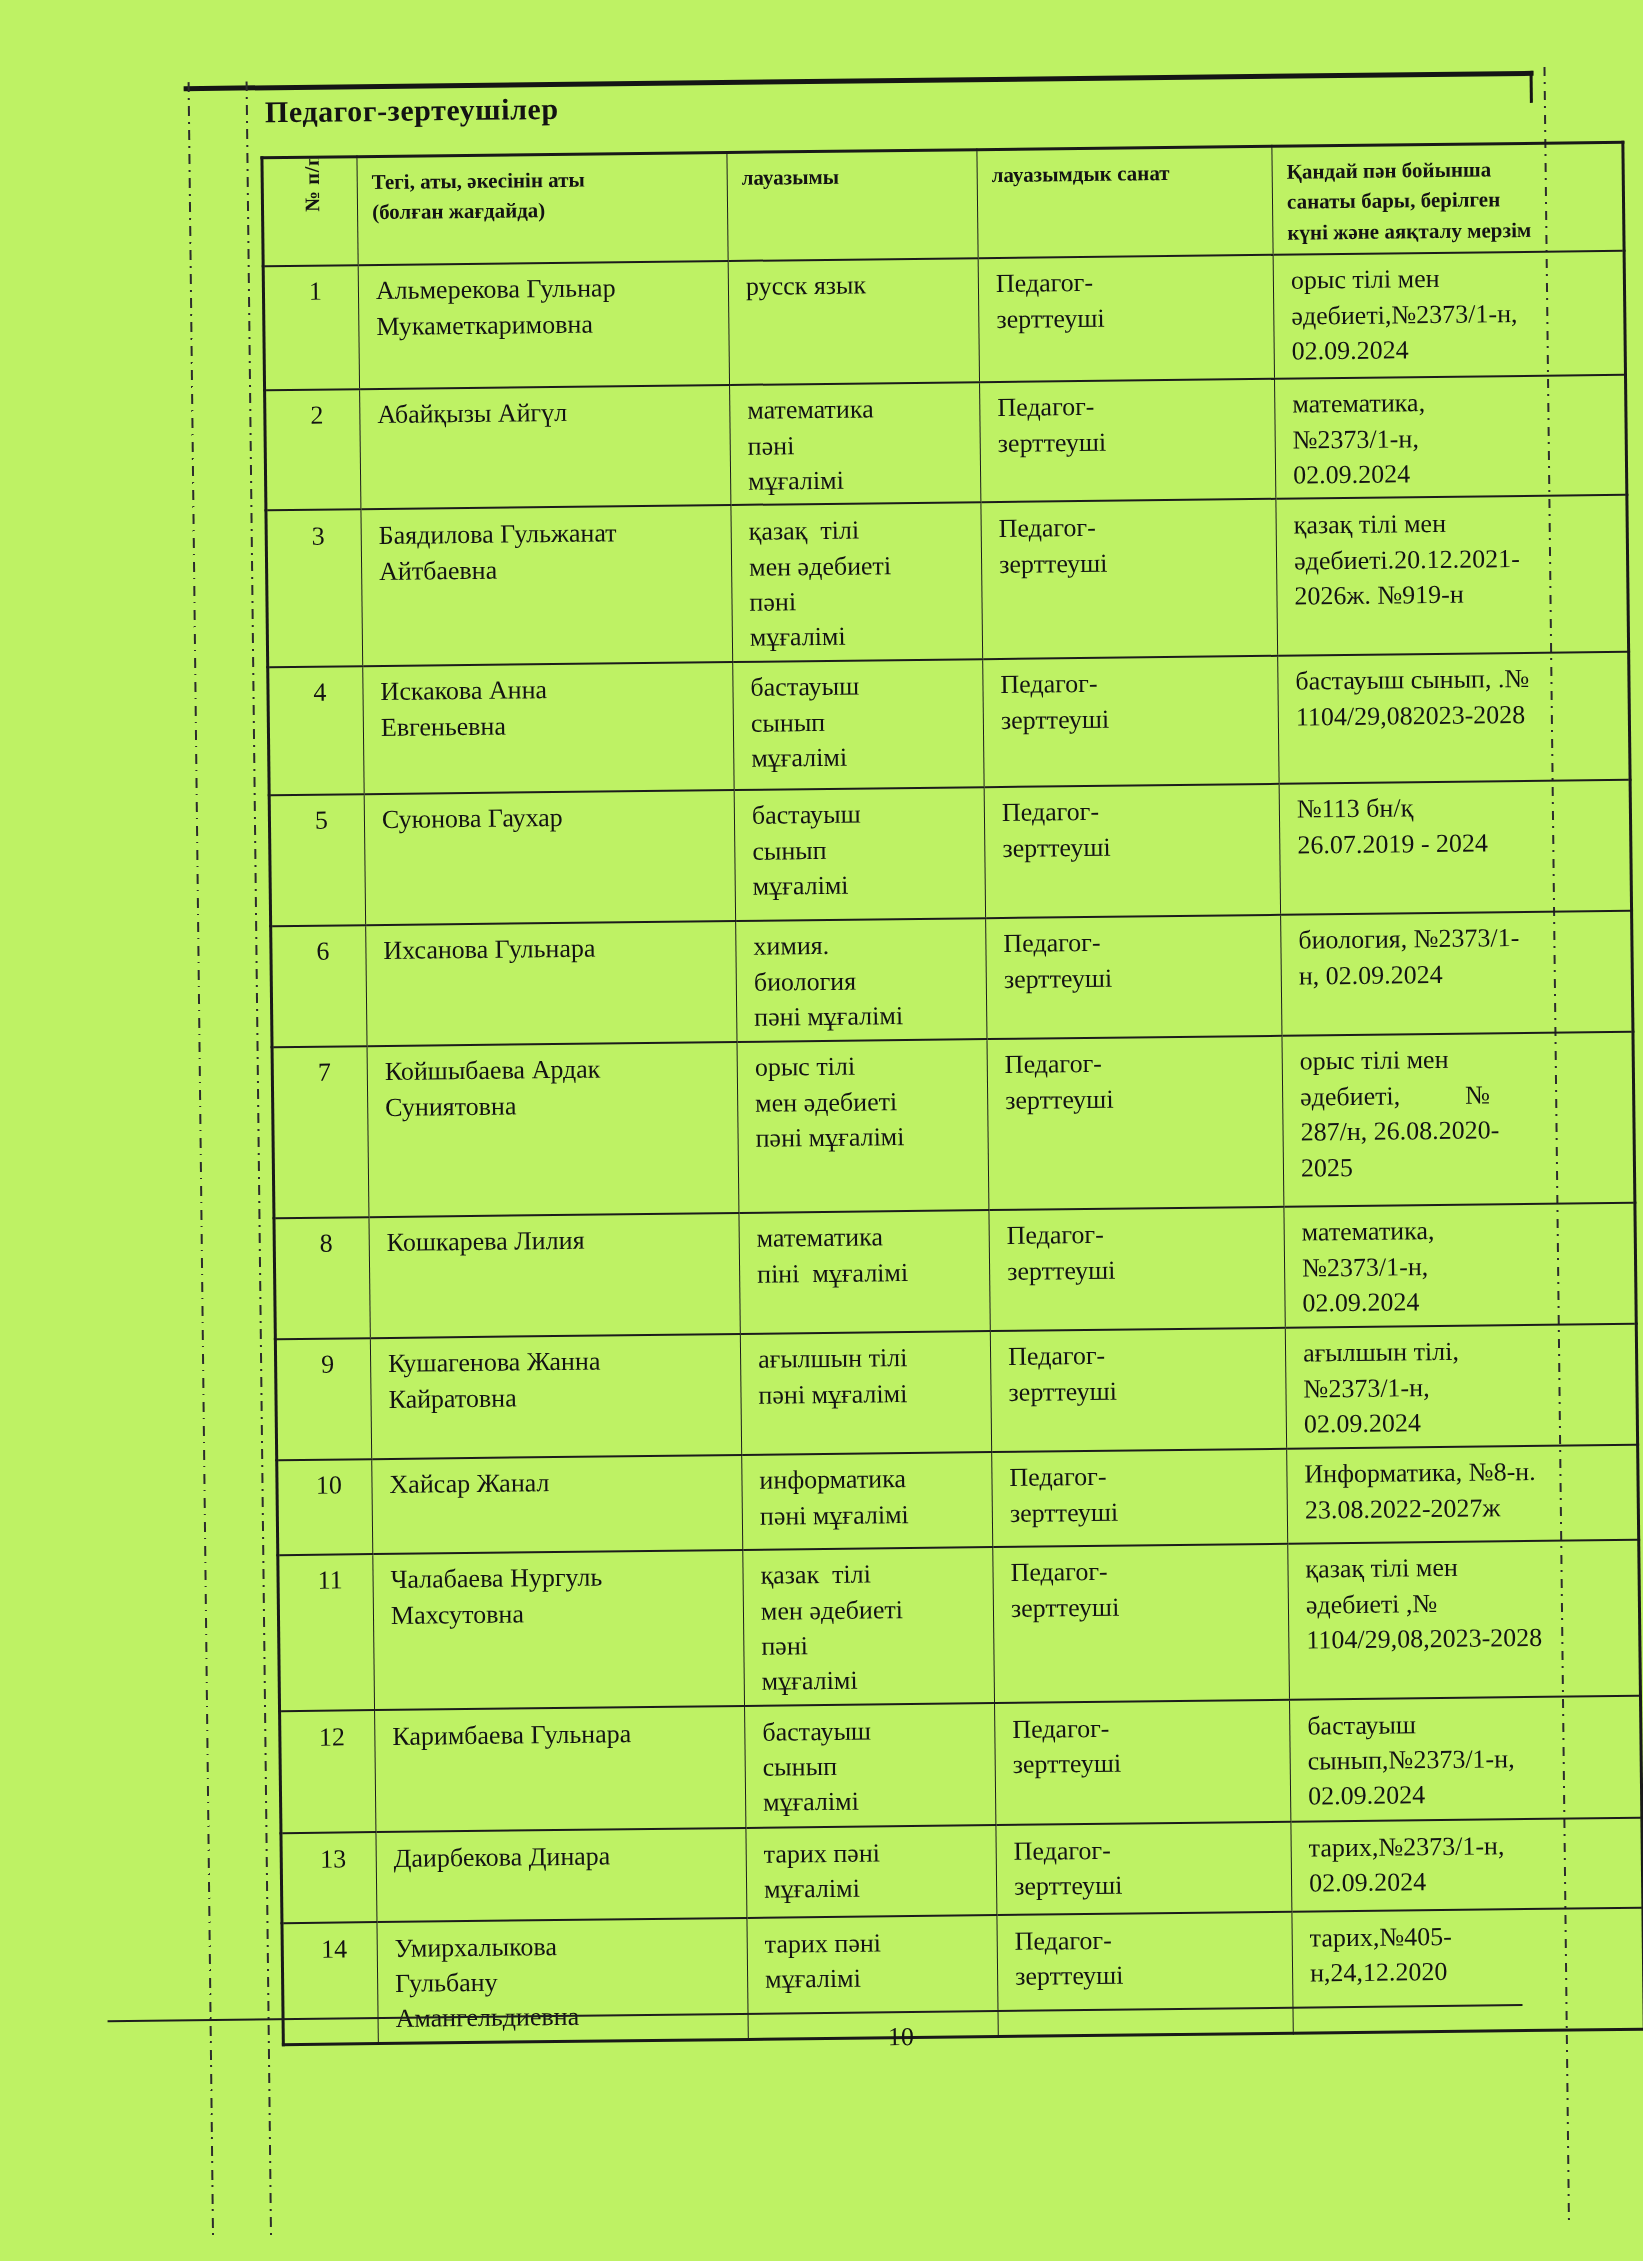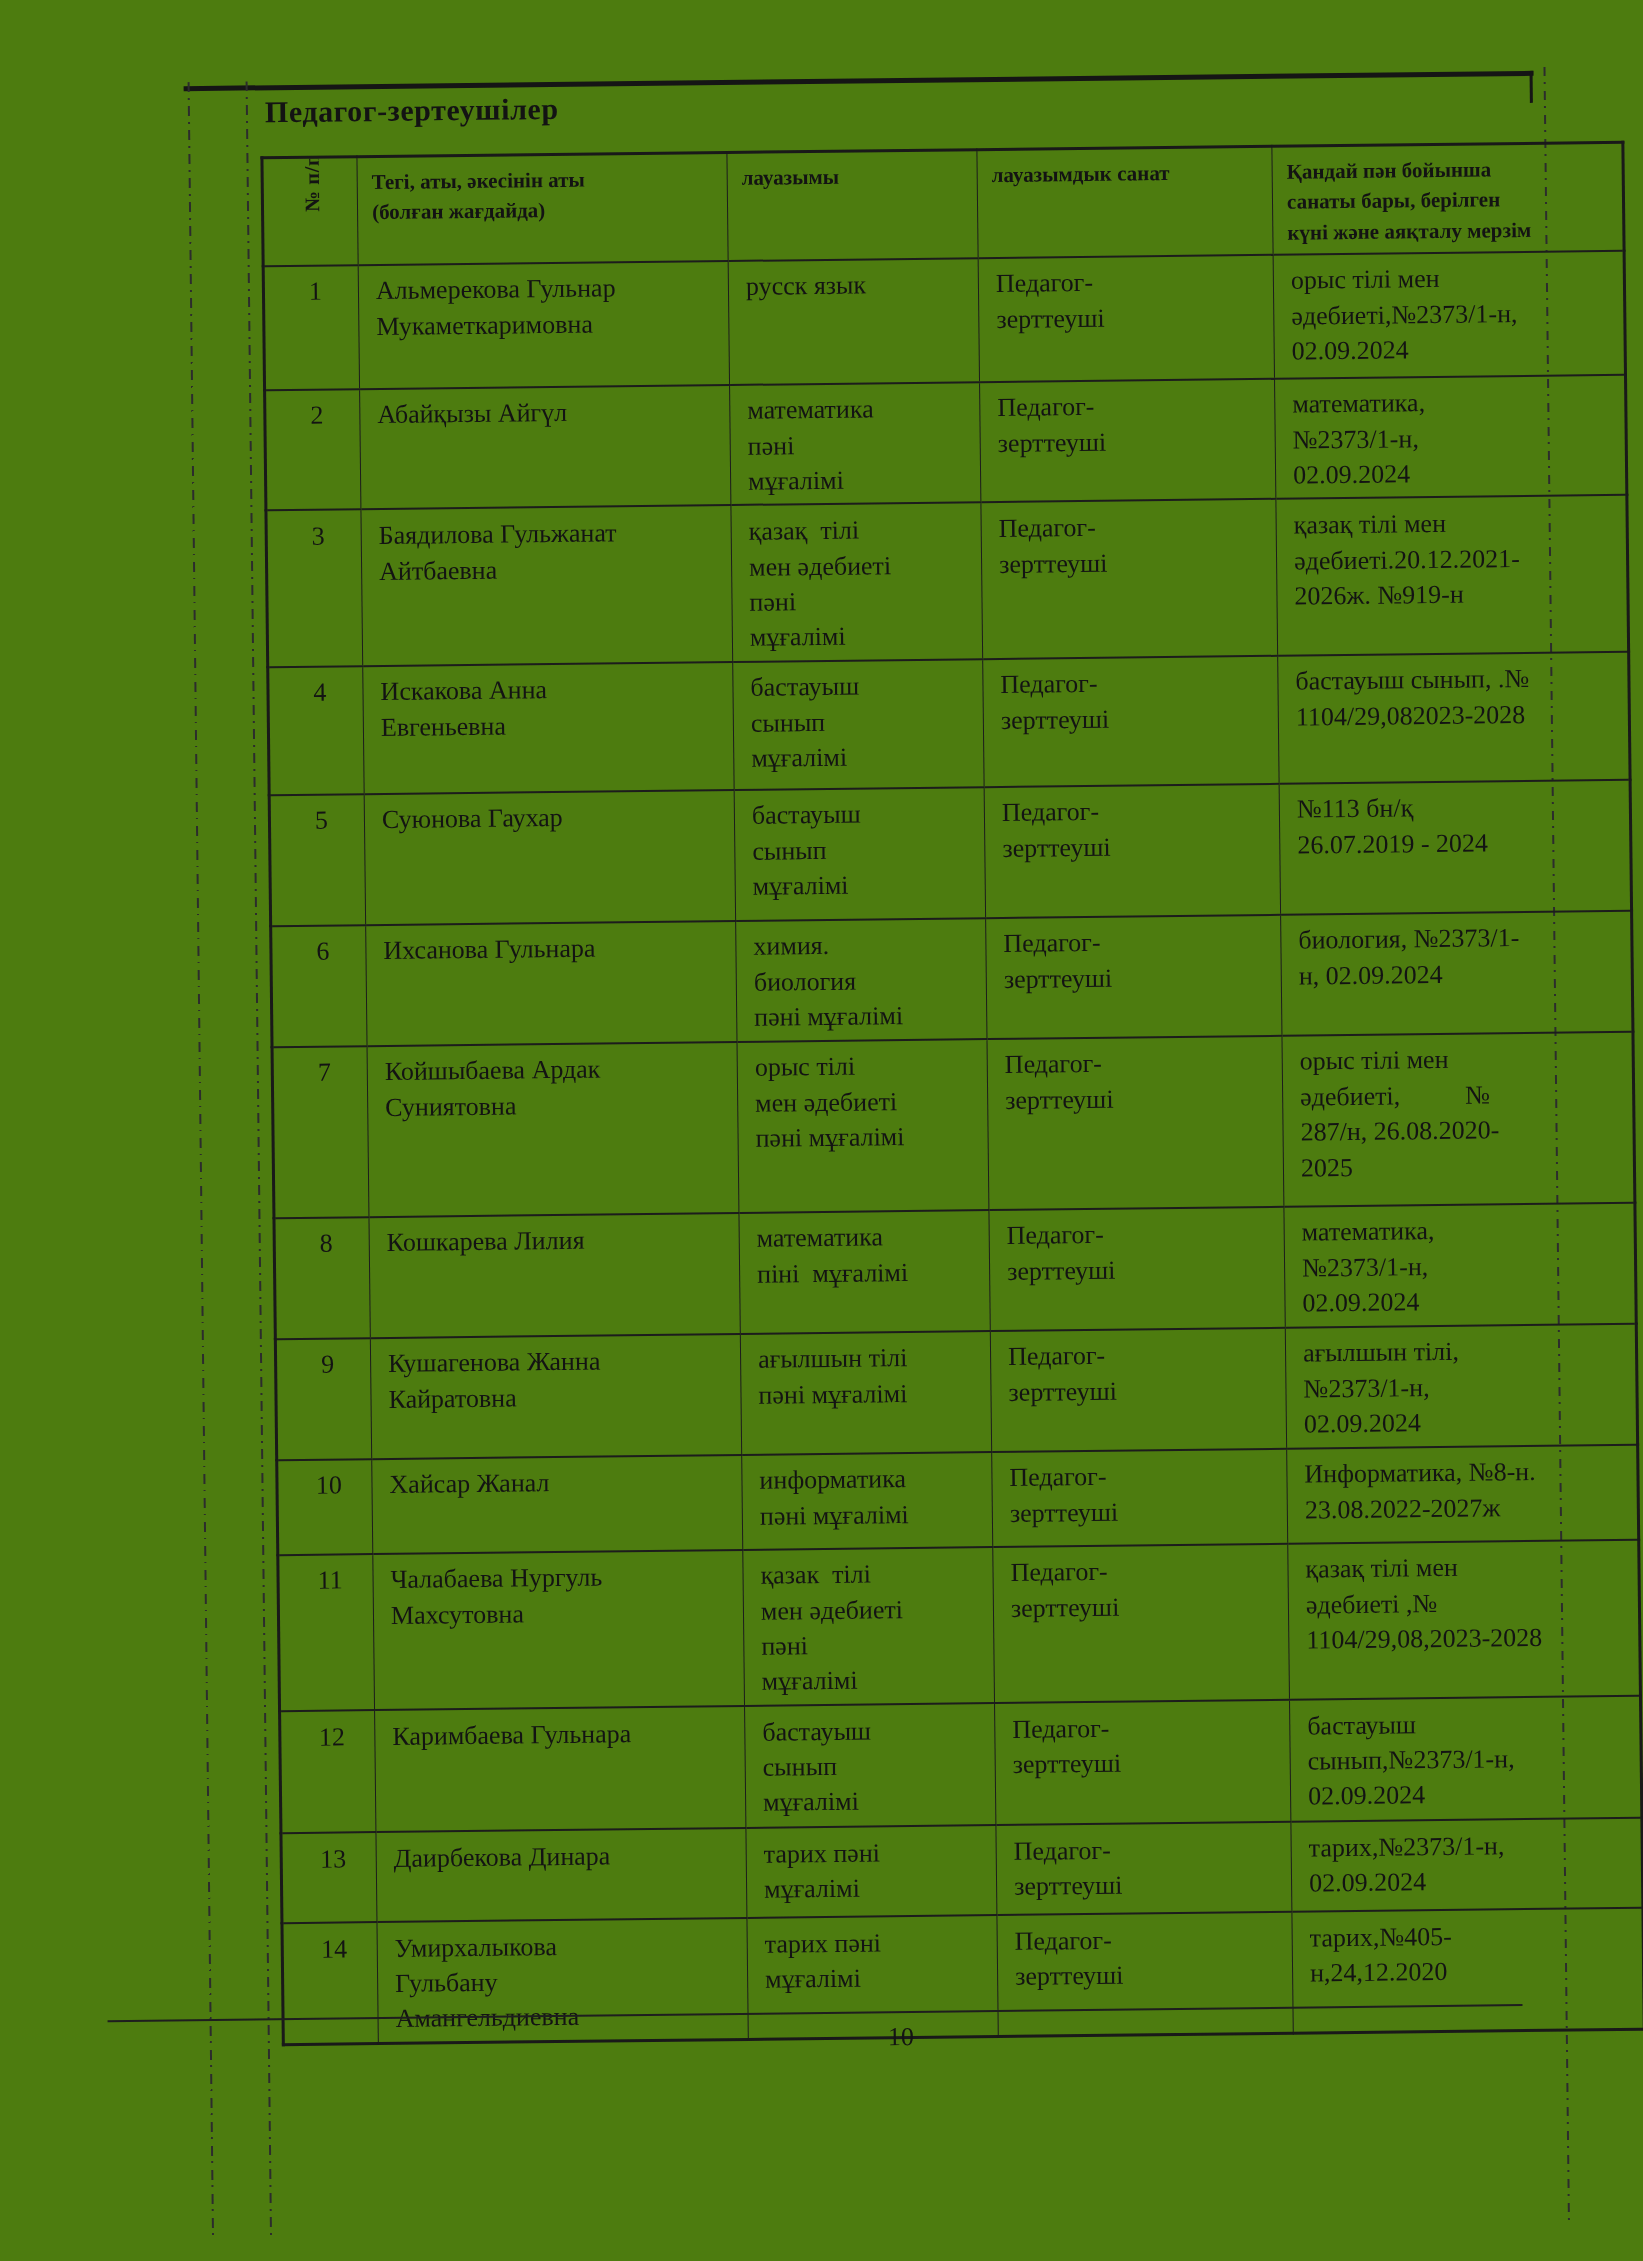--- a/index.html
+++ b/index.html
@@ -4,21 +4,21 @@
 <style>
   html, body {
     margin: 0;
     padding: 0;
     background: #ffffff;
   }
   .page {
     position: relative;
     width: 1644px;
     height: 2261px;
-    background: #4d7c0f;
+    background: #bef264;
     overflow: hidden;
     font-family: "Liberation Serif", "DejaVu Serif", serif;
     color: #131313;
   }
   .scan-layer {
     position: absolute;
     inset: 0;
     transform: rotate(-0.65deg);
     transform-origin: 50% 48%;
   }

